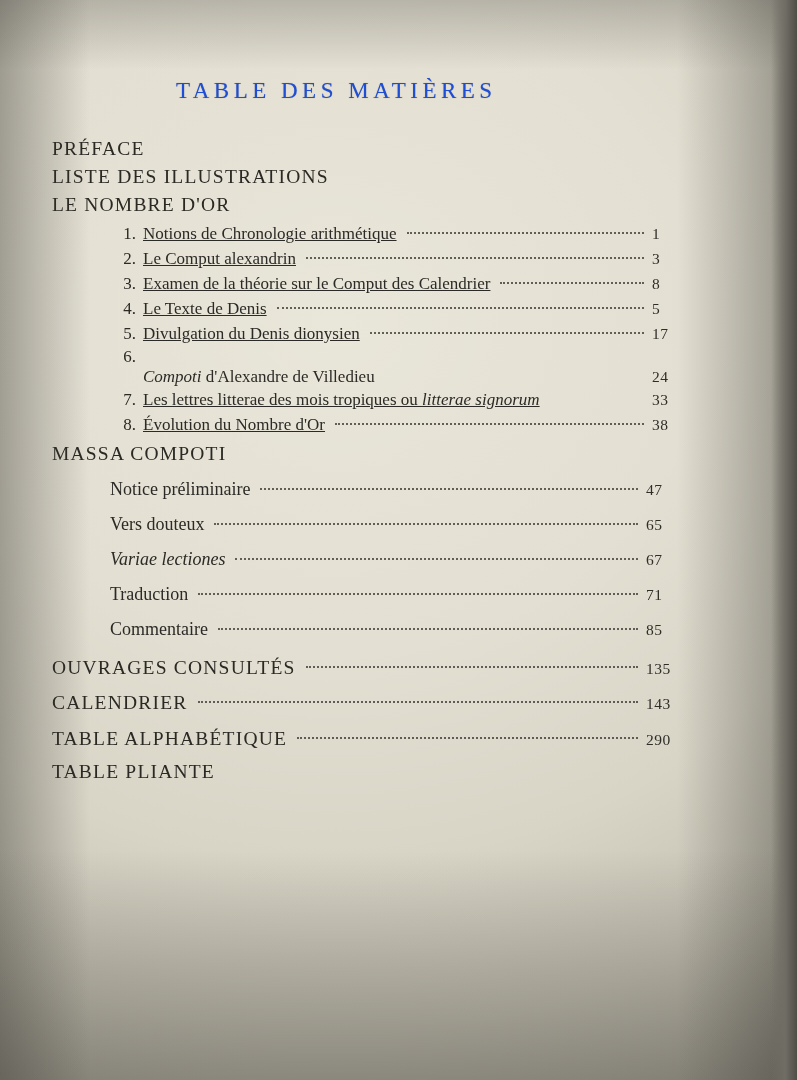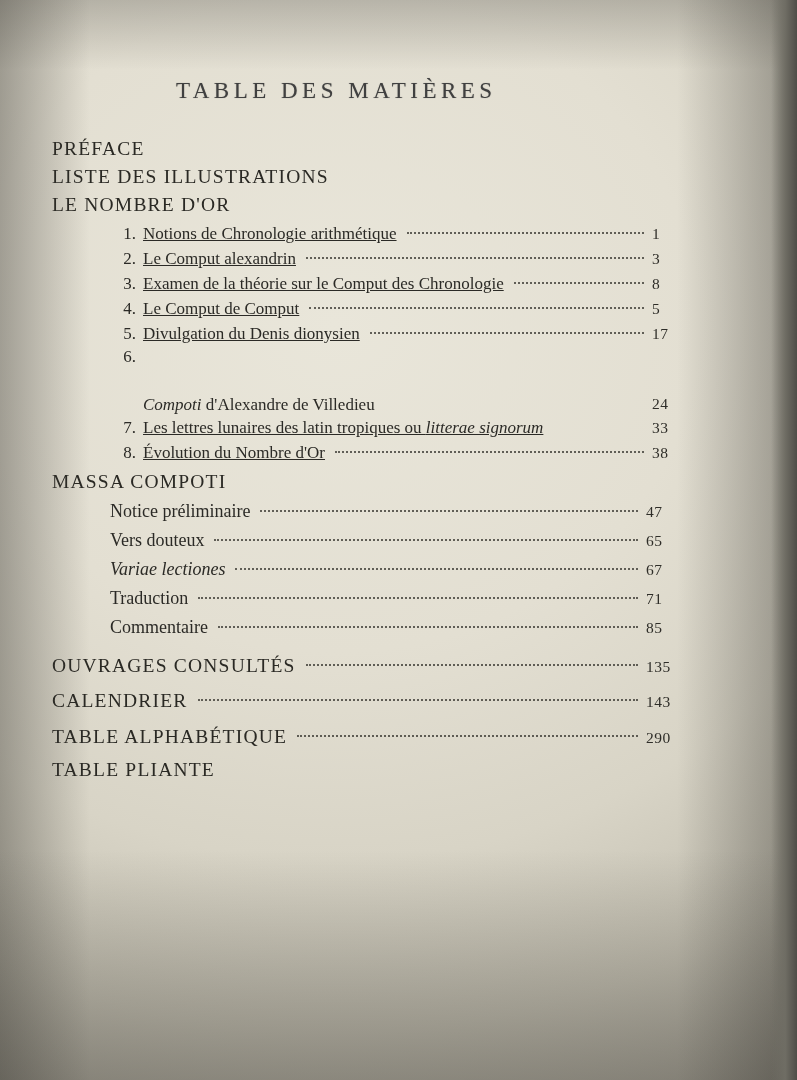--- a/index.html
+++ b/index.html
@@ -60,21 +60,21 @@
     width: 640px;
     color: #2b2a26;
   }
 
   h1.toc-title {
     font-size: 23px;
     font-weight: normal;
     letter-spacing: 4.5px;
     margin: 0 0 34px 0;
     padding-left: 124px;
-    color: #404040;
+    color: #1d4ed8;
     text-shadow: 0 0 1px rgba(40,38,34,0.35);
   }
 
   .lvl1 {
     font-size: 19.5px;
     letter-spacing: 1.2px;
     margin: 0 0 6px 0;
     color: #2a2924;
     display: flex;
     align-items: baseline;
@@ -92,21 +92,21 @@
   .numbered .num {
     width: 26px;
     flex: none;
     text-align: right;
     margin-right: 7px;
   }
   .numbered .txt { white-space: nowrap; text-decoration: underline; }
 
   .sub {
     font-size: 18px;
-    margin: 6px 0 3px 0;
+    margin: 12px 0 3px 0;
     padding-left: 58px;
     display: flex;
     align-items: baseline;
     color: #2b2a26;
   }
   .sub .txt { white-space: nowrap; }
 
   .leader {
     flex: 1 1 auto;
     margin: 0 8px 0 10px;
@@ -137,23 +137,22 @@
     padding-left: 58px;
     font-size: 17px;
     margin: 0 0 3px 0;
   }
   .two-line .row1 {
     display: flex;
     align-items: baseline;
   }
   .two-line .row2 {
     display: flex;
-    align-items: flex-start;
+    align-items: center;
     padding-left: 33px;
-    margin-top: 28px;
   }
   .two-line .num {
     width: 26px;
     flex: none;
     text-align: right;
     margin-right: 7px;
   }
   em { font-style: italic; }
 
   .gap-sm { height: 5px; }
@@ -197,28 +196,28 @@
 
       <div class="numbered">
         <span class="num">2.</span>
         <span class="txt">Le Comput alexandrin</span>
         <span class="leader"></span>
         <span class="pg">3</span>
       </div>
 
       <div class="numbered">
         <span class="num">3.</span>
-        <span class="txt">Examen de la théorie sur le Comput des Chronologie</span>
+        <span class="txt">Examen de la théorie sur le Comput des Calendrier</span>
         <span class="leader"></span>
         <span class="pg">8</span>
       </div>
 
       <div class="numbered">
         <span class="num">4.</span>
-        <span class="txt">Le Comput de Comput</span>
+        <span class="txt">Le Texte de Denis</span>
         <span class="leader"></span>
         <span class="pg">5</span>
       </div>
 
       <div class="numbered">
         <span class="num">5.</span>
         <span class="txt">Divulgation du Denis dionysien</span>
         <span class="leader"></span>
         <span class="pg">17</span>
       </div>
@@ -229,21 +228,21 @@
         </div>
         <div class="row2">
           <span class="txt"><em>Compoti</em><span> d'Alexandre de Villedieu</span></span>
           <span class="nolead"></span>
           <span class="pg">24</span>
         </div>
       </div>
 
       <div class="numbered">
         <span class="num">7.</span>
-        <span class="txt"><span>Les lettres lunaires des latin tropiques ou </span><em>litterae signorum</em></span>
+        <span class="txt"><span>Les lettres litterae des mois tropiques ou </span><em>litterae signorum</em></span>
         <span class="nolead"></span>
         <span class="pg">33</span>
       </div>
 
       <div class="numbered">
         <span class="num">8.</span>
         <span class="txt">Évolution du Nombre d'Or</span>
         <span class="leader"></span>
         <span class="pg">38</span>
       </div>

